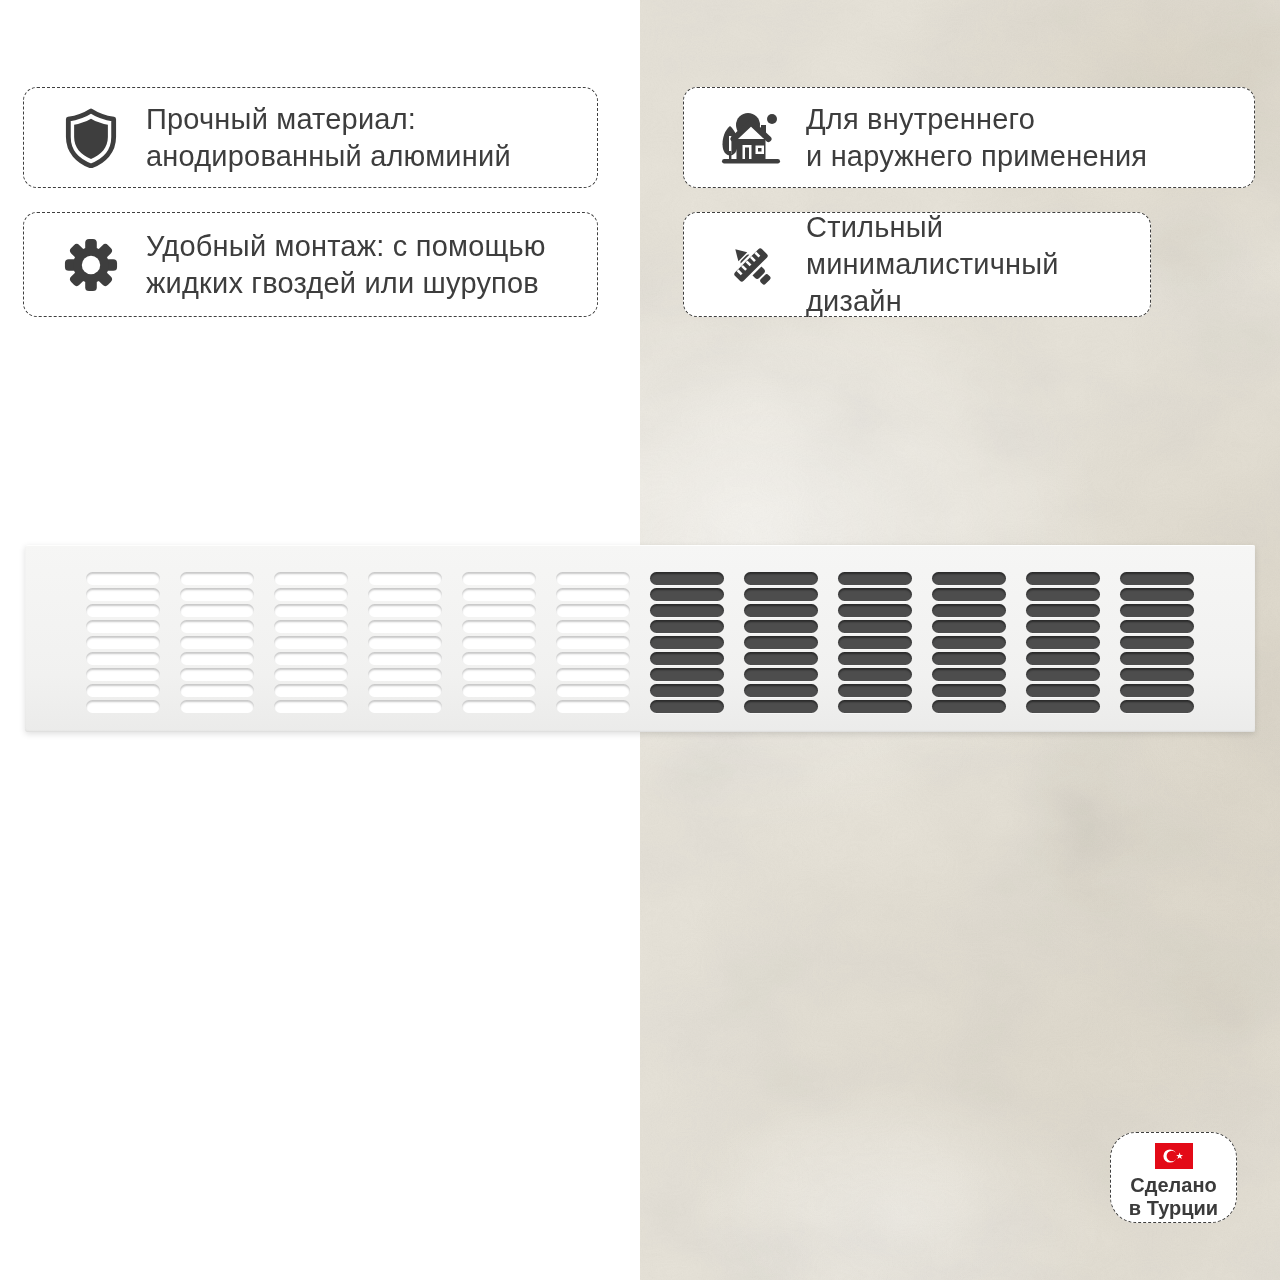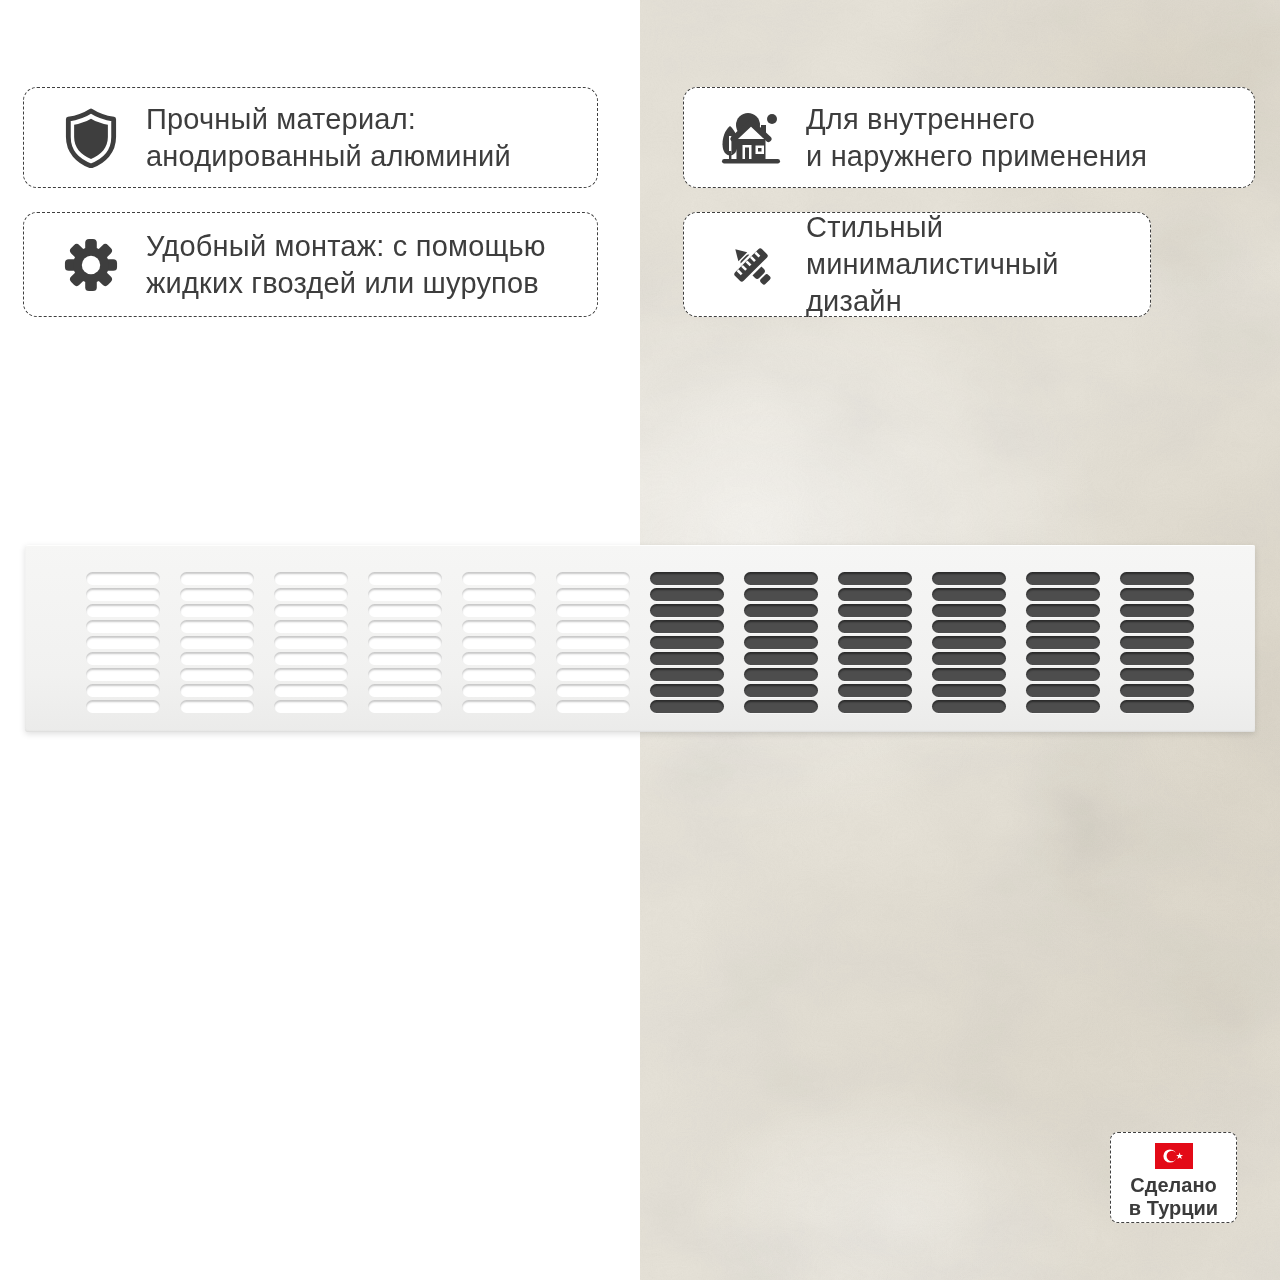--- a/index.html
+++ b/index.html
@@ -38,21 +38,21 @@
     background:linear-gradient(180deg,#f6f6f5 0%,#f1f1f0 70%,#ebebea 100%);
     box-shadow:0 2px 6px rgba(0,0,0,0.13), inset 0 -1px 2px rgba(0,0,0,0.06), inset 0 1px 1px rgba(255,255,255,0.9);
     border-radius:2px;
   }
   .slot{position:absolute;width:74px;height:13px;border-radius:7px;}
   .slot-light{background:#ffffff;box-shadow:inset 0 2px 2px rgba(0,0,0,0.22);}
   .slot-dark{background:#4d4d4d;box-shadow:inset 0 2px 2px rgba(0,0,0,0.45), 0 1px 0 rgba(255,255,255,0.5);}
 
   .made-in{
     position:absolute;left:1110px;top:1132px;width:127px;height:91px;box-sizing:border-box;
-    background:#ffffff;border:1.5px dashed #3f3f3f;border-radius:8px;
+    background:#ffffff;border:1.5px dashed #3f3f3f;border-radius:26px;
     display:flex;flex-direction:column;align-items:center;
   }
   .made-in .flag{margin-top:10px;line-height:0;}
   .made-in-label{
     margin-top:5px;font-size:20px;font-weight:bold;line-height:23px;
     color:#3b3b3b;text-align:center;white-space:pre-line;
   }
 </style>
 </head>
 <body>

